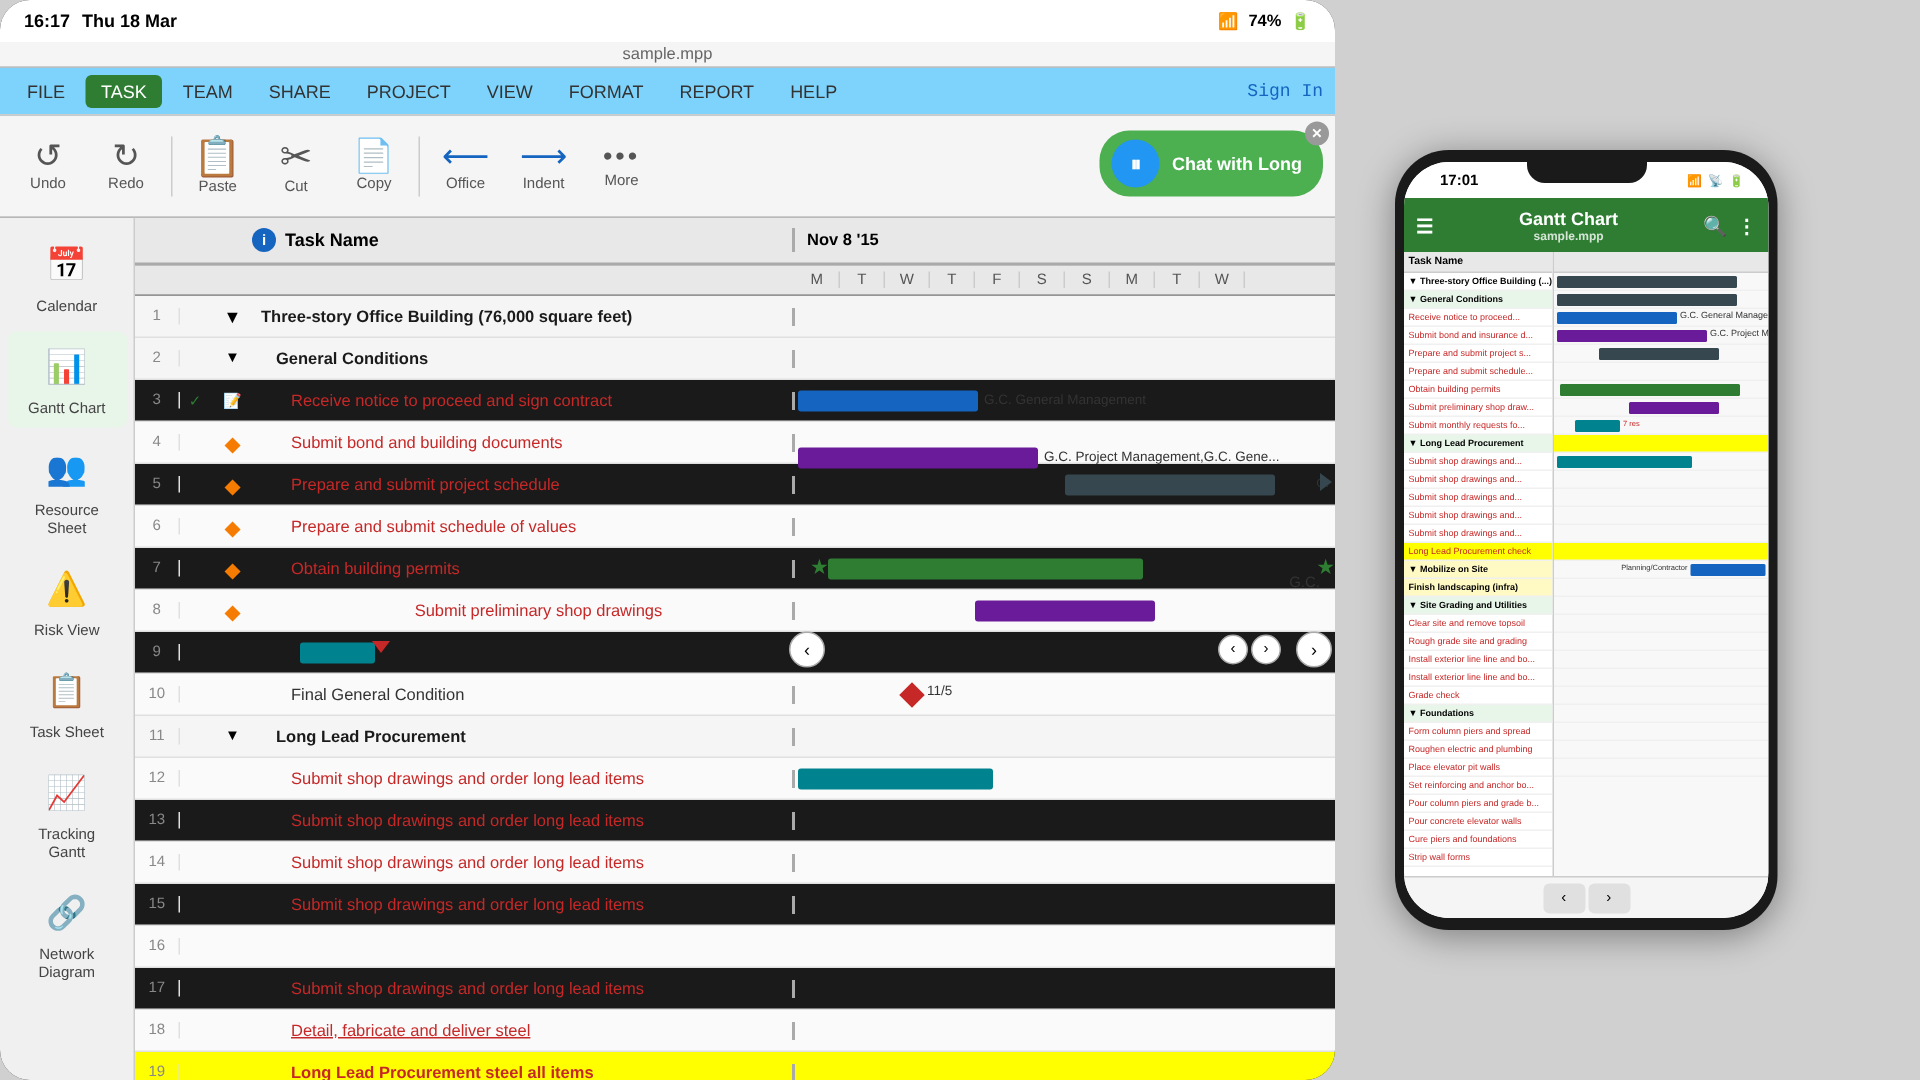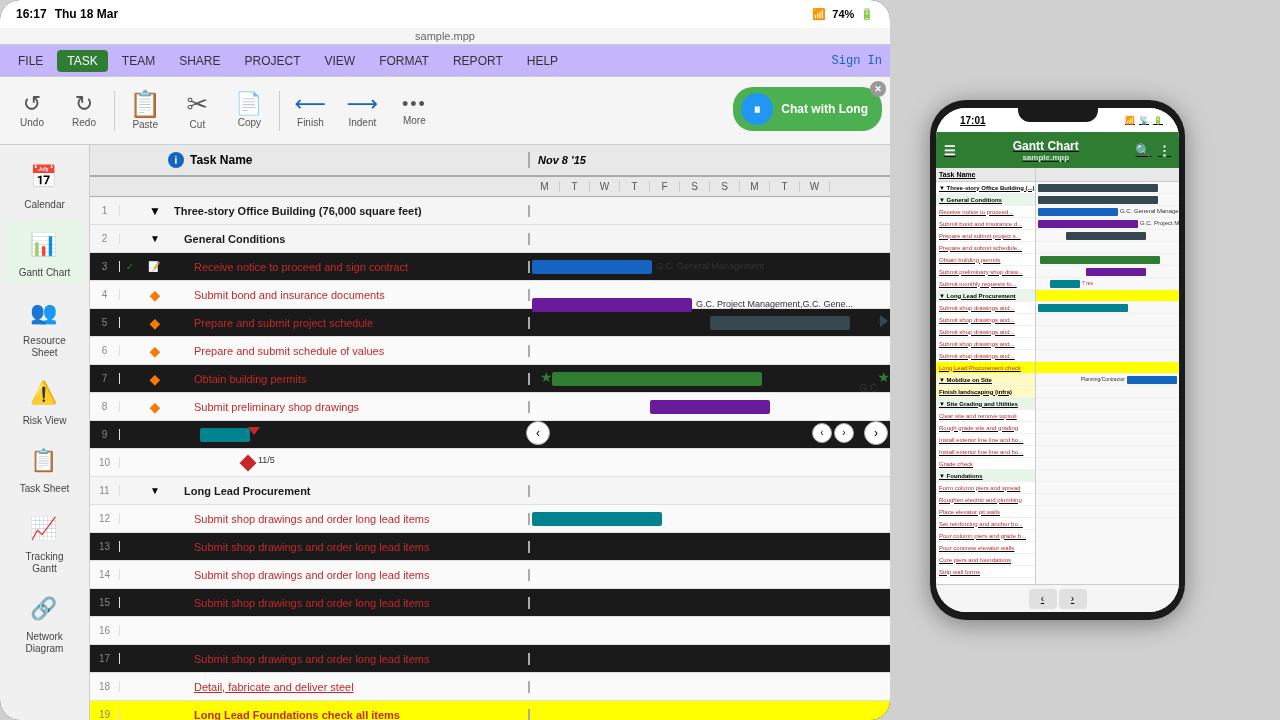--- a/index.html
+++ b/index.html
@@ -36,21 +36,21 @@
       font-size: 12px;
       font-weight: 600;
       color: #000;
     }
 
     .status-bar-left { display: flex; gap: 8px; align-items: center; }
     .status-bar-right { display: flex; gap: 6px; align-items: center; font-size: 11px; }
 
     
     .menu-bar {
-      background: #c4b5fd;
+      background: #7dd3fc;
       border-bottom: 1px solid #ccc;
       height: 32px;
       display: flex;
       align-items: center;
       padding: 0 8px;
       gap: 4px;
     }
 
     .menu-item {
       padding: 4px 10px;
@@ -498,21 +498,20 @@
       justify-content: center;
       font-size: 10px;
     }
 
     .right-section {
       display: flex;
       flex-direction: column;
       align-items: flex-start;
       justify-content: center;
       flex: 1;
-      text-decoration: underline;
     }
 
     .info-icon {
       width: 16px;
       height: 16px;
       background: #1565c0;
       border-radius: 50%;
       color: white;
       font-size: 10px;
       display: flex;
@@ -578,21 +577,21 @@
       <div class="toolbar-btn-icon" style="font-size:26px;">✂</div>
       <div class="toolbar-btn-label">Cut</div>
     </div>
     <div class="toolbar-btn">
       <div class="toolbar-btn-icon" style="font-size:22px;">📄</div>
       <div class="toolbar-btn-label">Copy</div>
     </div>
     <div class="toolbar-separator"></div>
     <div class="toolbar-btn">
       <div class="toolbar-btn-icon" style="font-size:22px;color:#1565c0;">⟵</div>
-      <div class="toolbar-btn-label">Finish</div>
+      <div class="toolbar-btn-label">Office</div>
     </div>
     <div class="toolbar-btn">
       <div class="toolbar-btn-icon" style="font-size:22px;color:#1565c0;">⟶</div>
       <div class="toolbar-btn-label">Indent</div>
     </div>
     <div class="toolbar-btn">
       <div class="toolbar-btn-icon" style="font-size:18px;letter-spacing:2px;">•••</div>
       <div class="toolbar-btn-label">More</div>
     </div>
 
@@ -639,21 +638,21 @@
     <div class="gantt-area" style="position:relative;">
 
       <div class="gantt-header-row">
         <div style="width:30px;min-width:30px;border-right:1px solid #aaa;"></div>
         <div style="width:16px;min-width:16px;"></div>
         <div style="width:28px;min-width:28px;"></div>
         <div style="width:366px;min-width:366px;border-right:2px solid #aaa;padding-left:4px;display:flex;align-items:center;gap:6px;">
           <div class="info-icon">i</div>
           <span style="font-size:12px;font-weight:600;">Task Name</span>
         </div>
-        <div style="flex:1;display:flex;align-items:center;padding-left:8px;font-style:italic;">
+        <div style="flex:1;display:flex;align-items:center;padding-left:8px;">
           <span style="font-size:11px;font-weight:700;">Nov 8 '15</span>
         </div>
       </div>
 
       <div class="day-header-row">
         <div style="width:30px;min-width:30px;border-right:1px solid #ccc;"></div>
         <div style="width:16px;min-width:16px;"></div>
         <div style="width:28px;min-width:28px;"></div>
         <div style="width:366px;min-width:366px;border-right:2px solid #aaa;"></div>
         <div class="day-cell-header">M</div>
@@ -696,21 +695,21 @@
             <span class="gantt-label" style="left:126px;">G.C. General Management</span>
           </div>
         </div>
 
         <div class="task-row">
           <div class="row-num">4</div>
           <div class="row-indicator"></div>
           <div class="row-icon">
               <span class="diamond-icon">◆</span>
             </div>
-          <div class="task-name-cell task-name-red" style="padding-left:24px;">Submit bond and insurance documents</div>
+          <div class="task-name-cell task-name-red" style="padding-left:24px;">Submit bond and building documents</div>
           <div class="gantt-bar-area" style="position:relative;margin-top:20px;">
             <div class="gantt-bar bar-purple" style="left:2px;width:160px;"></div>
             <span class="gantt-label" style="left:166px;">G.C. Project Management,G.C. Gene...</span>
           </div>
         </div>
 
         <div class="task-row">
           <div class="row-num">5</div>
           <div class="row-indicator"></div>
           <div class="row-icon">
@@ -748,40 +747,41 @@
             <span class="gantt-label" style="right:10px;top:18px;font-size:10px;">G.C.</span>
           </div>
         </div>
 
         <div class="task-row">
           <div class="row-num">8</div>
           <div class="row-indicator"></div>
           <div class="row-icon">
               <span class="diamond-icon">◆</span>
             </div>
-          <div class="task-name-cell task-name-red" style="padding-left:24px;">Submit preliminary shop drawings</div>
+          <div class="task-name-cell task-name-red" style="padding-left:24px;text-align:center;">Submit preliminary shop drawings</div>
           <div class="gantt-bar-area" style="position:relative;">
             <div class="gantt-bar bar-purple" style="left:120px;width:120px;"></div>
           </div>
         </div>
 
         <div class="task-row">
           <div class="row-num">9</div>
           <div class="row-indicator"></div>
           <div class="row-icon"></div>
           <div class="gantt-bar-area" style="position:relative;">
             <div class="gantt-bar bar-cyan" style="left:30px;width:50px;"></div>
             <div style="position:absolute;left:78px;top:6px;width:0;height:0;border-top:8px solid #c62828;border-left:6px solid transparent;border-right:6px solid transparent;"></div>
           </div>
         </div>
 
         <div class="task-row">
           <div class="row-num">10</div>
           <div class="row-indicator"></div>
           <div class="row-icon"></div>
+          <div class="task-name-cell" style="padding-left:24px;font-size:11px;color:#333;">Final General Condition</div>
           <div class="gantt-bar-area" style="position:relative;">
             <div style="position:absolute;left:72px;top:8px;">
               <div style="width:12px;height:12px;background:#c62828;transform:rotate(45deg);"></div>
             </div>
             <span style="position:absolute;left:88px;top:6px;font-size:9px;color:#333;">11/5</span>
           </div>
         </div>
 
         <div class="task-row" style="background:#f5f5f5;">
           <div class="row-num">11</div>
@@ -845,21 +845,21 @@
           <div class="row-indicator"></div>
           <div class="row-icon"></div>
           <div class="task-name-cell task-name-red" style="padding-left:24px;text-decoration:underline;">Detail, fabricate and deliver steel</div>
           <div class="gantt-bar-area"></div>
         </div>
 
         <div class="task-row" style="background:#ffff00;">
           <div class="row-num" style="background:#ffff00;">19</div>
           <div class="row-indicator"></div>
           <div class="row-icon"></div>
-          <div class="task-name-cell task-name-red" style="padding-left:24px;background:#ffff00;font-weight:700;">Long Lead Foundations check all items</div>
+          <div class="task-name-cell task-name-red" style="padding-left:24px;background:#ffff00;font-weight:700;">Long Lead Procurement steel all items</div>
           <div class="gantt-bar-area" style="background:#ffff00;"></div>
         </div>
 
       </div>
 
       <div class="nav-arrow-left">‹</div>
       <div class="nav-arrow-right">›</div>
 
       <div style="position:absolute;right:36px;top:50%;transform:translateY(-50%);display:flex;gap:2px;">
         <div style="width:20px;height:20px;background:white;border:1px solid #aaa;border-radius:50%;display:flex;align-items:center;justify-content:center;cursor:pointer;font-size:10px;">‹</div>

